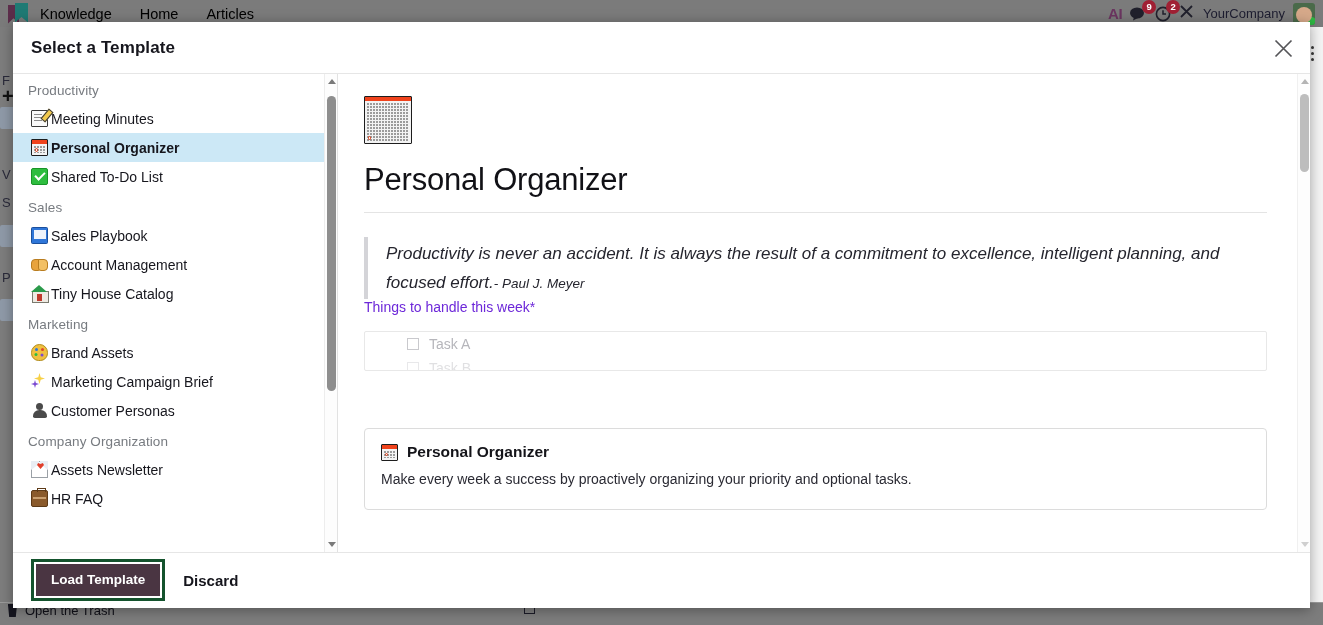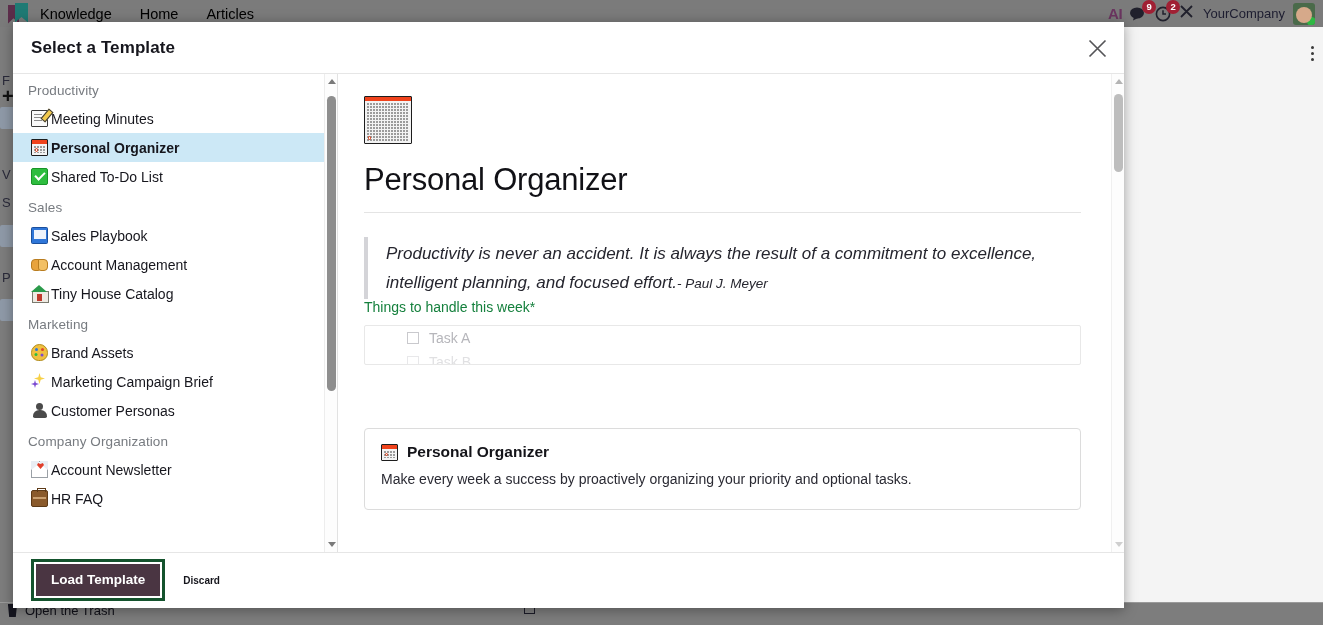--- a/index.html
+++ b/index.html
@@ -65,21 +65,21 @@
     background:#15151f; clip-path: polygon(10% 0,90% 0,80% 100%,20% 100%); }
   .trash-ico::after { content:""; position:absolute; left:1px; top:0; width:9px; height:2px; background:#15151f; }
 
   #bg-dots { position: absolute; right: 6px; top: 46px; width: 6px; }
   #bg-dots i { display:block; width:3px; height:3px; background:#3a3a3a; border-radius:50%; margin-bottom:3px; }
   #bg-plus { position:absolute; left:2px; top:58px; font-size:20px; color:#111; font-weight:bold; }
   .bg-pill { position:absolute; left:0; width:18px; height:22px; background:#8f9aa8; border-radius:2px; }
 
   
   #modal {
-    position: absolute; left: 13px; top: 22px; width: 1111px; height: 586px;
+    position: absolute; left: 13px; top: 22px; width: 1297px; height: 586px;
     background: #ffffff; box-shadow: 0 2px 12px rgba(0,0,0,.35);
   }
   #modal-header {
     position: relative; height: 52px; border-bottom: 1px solid #e6e6e6;
     display: flex; align-items: center;
   }
   #modal-title { font-size: 17px; font-weight: bold; color: #16161d; padding-left: 18px; letter-spacing: .1px; }
   #modal-close {
     position: absolute; right: 12px; top: 11px; width: 30px; height: 30px;
     display: flex; align-items: center; justify-content: center; cursor: pointer;
@@ -128,21 +128,21 @@
     font-size: 31px; font-weight: normal; color: #111116; letter-spacing: -.2px;
     padding-bottom: 14px; border-bottom: 1px solid #e4e4e4; margin-bottom: 24px;
   }
   #quote {
     border-left: 4px solid #d4d4d8; padding: 2px 0 2px 18px; 
   }
   #quote-text {
     font-style: italic; font-size: 17px; line-height: 29px; color: #25252e;
   }
   #quote-author { font-style: italic; font-size: 13.5px; color: #26262f; }
-  #things-label { font-size: 14px; color: #15803d; margin-bottom: 10px; }
+  #things-label { font-size: 14px; color: #6d28d9; margin-bottom: 16px; }
   #task-table { border: 1px solid #e8e8e8; border-radius: 2px; height: 40px; overflow: hidden; }
   .task-row { display: flex; align-items: center; gap: 10px; height: 24px; padding-left: 42px; }
   .task-cb { width: 12px; height: 12px; border: 1.3px solid #c9c9cd; }
   .task-label { font-size: 14px; color: #b6b6bb; }
   .task-row.faded { opacity: .42; }
 
   #tpl-card {
     position: absolute; left: 26px; right: 43px; top: 354px; height: 82px;
     border: 1px solid #dcdcdc; border-radius: 4px; background: #fff; padding: 14px 16px;
   }
@@ -171,21 +171,21 @@
   #load-highlight {
     border: 3px solid #14532d; padding: 2px; display: inline-block; line-height: 0;
   }
   #load-template-btn {
     background: #4a3542; color: #ffffff; border: none;
     font-family: "Liberation Sans", sans-serif; font-size: 13.5px; font-weight: bold;
     padding: 9px 15px; cursor: pointer; line-height: 1.1;
   }
   #discard-btn {
     background: transparent; border: none; color: #15151c;
-    font-family: "Liberation Sans", sans-serif; font-size: 10px; font-weight: bold;
+    font-family: "Liberation Sans", sans-serif; font-size: 15px; font-weight: bold;
     margin-left: 18px; cursor: pointer;
   }
 
   
   .ico-memo { background:#fafafa; border:1.4px solid #3b3b3b; border-radius:1px; position:relative; }
   .ico-memo::before{content:"";position:absolute;left:2px;top:3px;width:8px;height:1.3px;background:#8c8c8c;
     box-shadow:0 3px 0 #8c8c8c,0 6px 0 #8c8c8c;}
   .ico-memo::after{content:"";position:absolute;right:-3px;top:-2px;width:4px;height:11px;background:#f2c94c;
     transform:rotate(40deg);border:1px solid #3b3b3b;}
 
@@ -364,21 +364,21 @@
             <span class="tpl-ico ico-sparkle"></span>
             <span>Marketing Campaign Brief</span>
           </div>
           <div class="tpl-item">
             <span class="tpl-ico ico-person"></span>
             <span>Customer Personas</span>
           </div>
           <div class="tpl-group">Company Organization</div>
           <div class="tpl-item">
             <span class="tpl-ico ico-envelope"></span>
-            <span>Account Newsletter</span>
+            <span>Assets Newsletter</span>
           </div>
           <div class="tpl-item">
             <span class="tpl-ico ico-briefcase"></span>
             <span>HR FAQ</span>
           </div>
         </div>
       <div id="tpl-scroll">
         <div class="sb-arrow sb-up">
             <span></span>
           </div>

